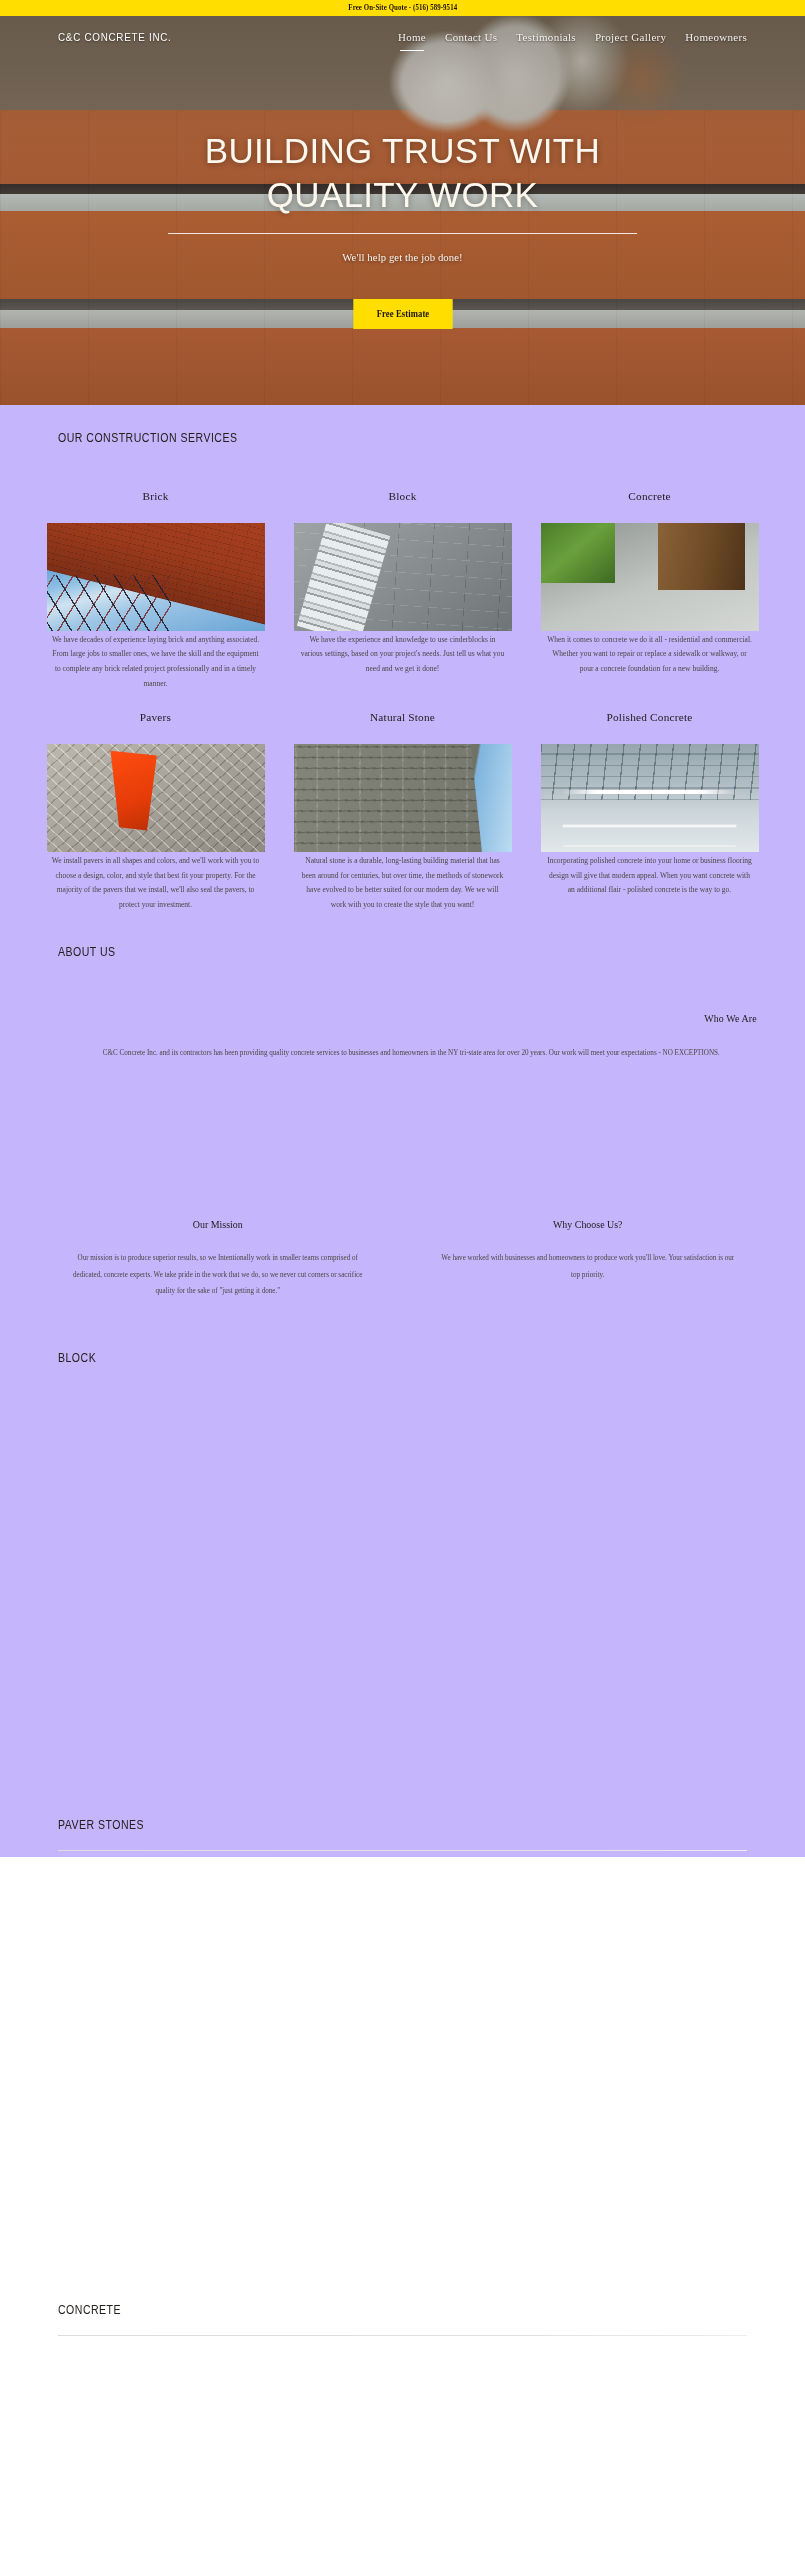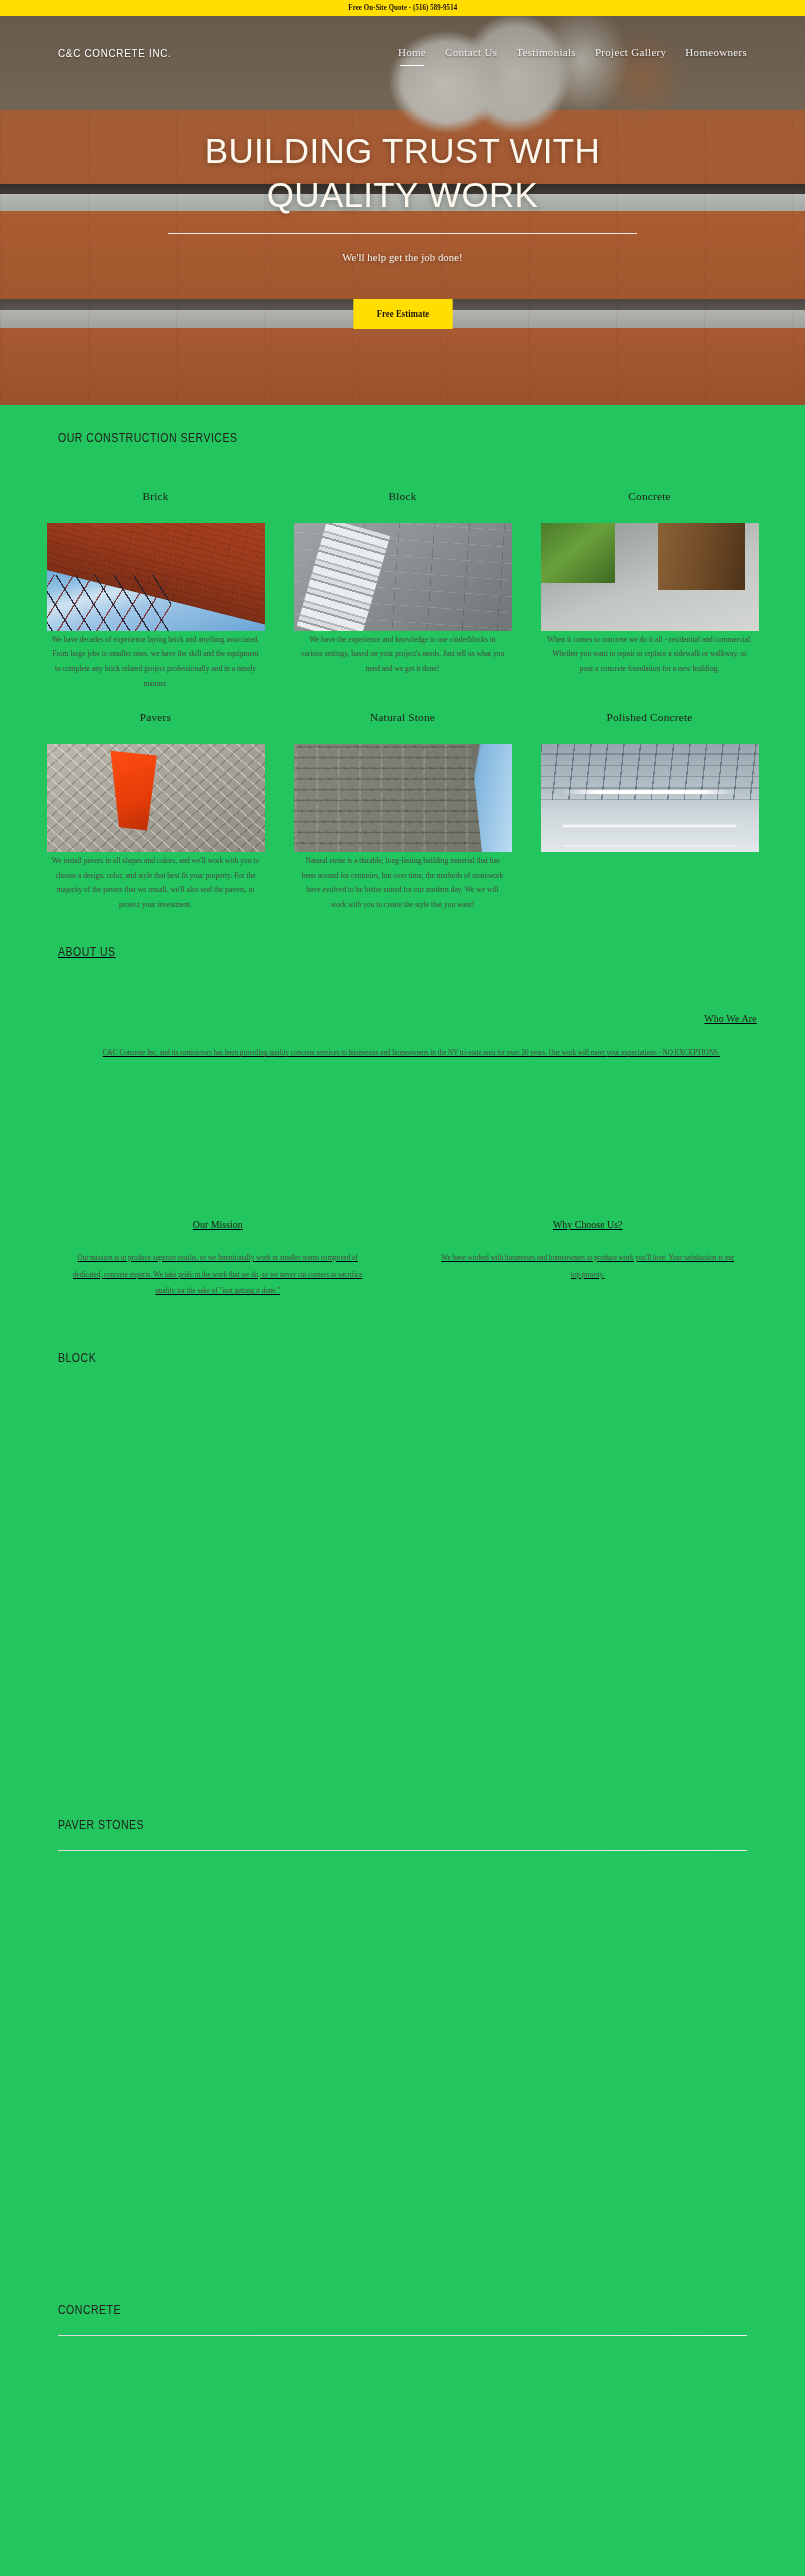--- a/index.html
+++ b/index.html
@@ -8,22 +8,22 @@
     width: 805px;
     height: 2576px;
     background: #ffffff;
     font-family: "Liberation Serif", "DejaVu Serif", serif;
     overflow: hidden;
   }
 
   .page {
     position: relative;
     width: 805px;
-    height: 2576px;
-    background: #22c55e;
+    height: 1857px;
+    background: #c4b5fd;
   }
 
   
   .topbar {
     position: relative;
     width: 100%;
     height: 15.7px;
     background: #ffde00;
     display: flex;
     align-items: center;
@@ -104,21 +104,21 @@
     position: absolute; inset: 0;
     background: linear-gradient(180deg, rgba(20,18,15,0.30) 0%, rgba(20,18,15,0.16) 35%, rgba(20,18,15,0.10) 100%);
   }
 
   
   .navbar {
     position: absolute;
     top: 15.7px; left: 0; right: 0;
     height: 44px;
     display: flex;
-    align-items: center;
+    align-items: flex-start;
     padding: 0 58px 0 58px;
     z-index: 30;
   }
   .brand {
     font-family: "Liberation Sans", sans-serif;
     font-size: 10.7px;
     font-weight: 400;
     letter-spacing: 0.8px;
     color: #ffffff;
     transform: scaleX(0.92);
@@ -481,25 +481,26 @@
         <div class="svc-desc">We install pavers in all shapes and colors, and we'll work with you to choose a design, color, and style that best fit your property. For the majority of the pavers that we install, we'll also seal the pavers, to protect your investment.</div>
       </div>
       <div class="svc-card">
         <div class="svc-name">Natural Stone</div>
         <div class="svc-img img-stone"></div>
         <div class="svc-desc">Natural stone is a durable, long-lasting building material that has been around for centuries, but over time, the methods of stonework have evolved to be better suited for our modern day. We we will work with you to create the style that you want!</div>
       </div>
       <div class="svc-card">
         <div class="svc-name">Polished Concrete</div>
         <div class="svc-img img-polished"></div>
-      </div>
-    </div>
-  </div>
-
-  <div class="section" style="padding-top:31px;text-decoration:underline;">
+        <div class="svc-desc">Incorporating polished concrete into your home or business flooring design will give that modern appeal. When you want concrete with an additional flair - polished concrete is the way to go.</div>
+      </div>
+    </div>
+  </div>
+
+  <div class="section" style="padding-top:31px;">
     <div class="sec-head">
       <div class="sec-title">ABOUT US</div>
       <div class="sec-rule"></div>
     </div>
 
     <div class="about-block" style="margin-top:35px;text-align:right;">
       <div class="about-h">Who We Are</div>
       <div class="about-p" style="margin-top:21px; max-width:704px;">C&amp;C Concrete Inc. and its contractors has been providing quality concrete services to businesses and homeowners in the NY tri-state area for over 20 years.  Our work will meet your expectations - NO EXCEPTIONS.</div>
     </div>
 

